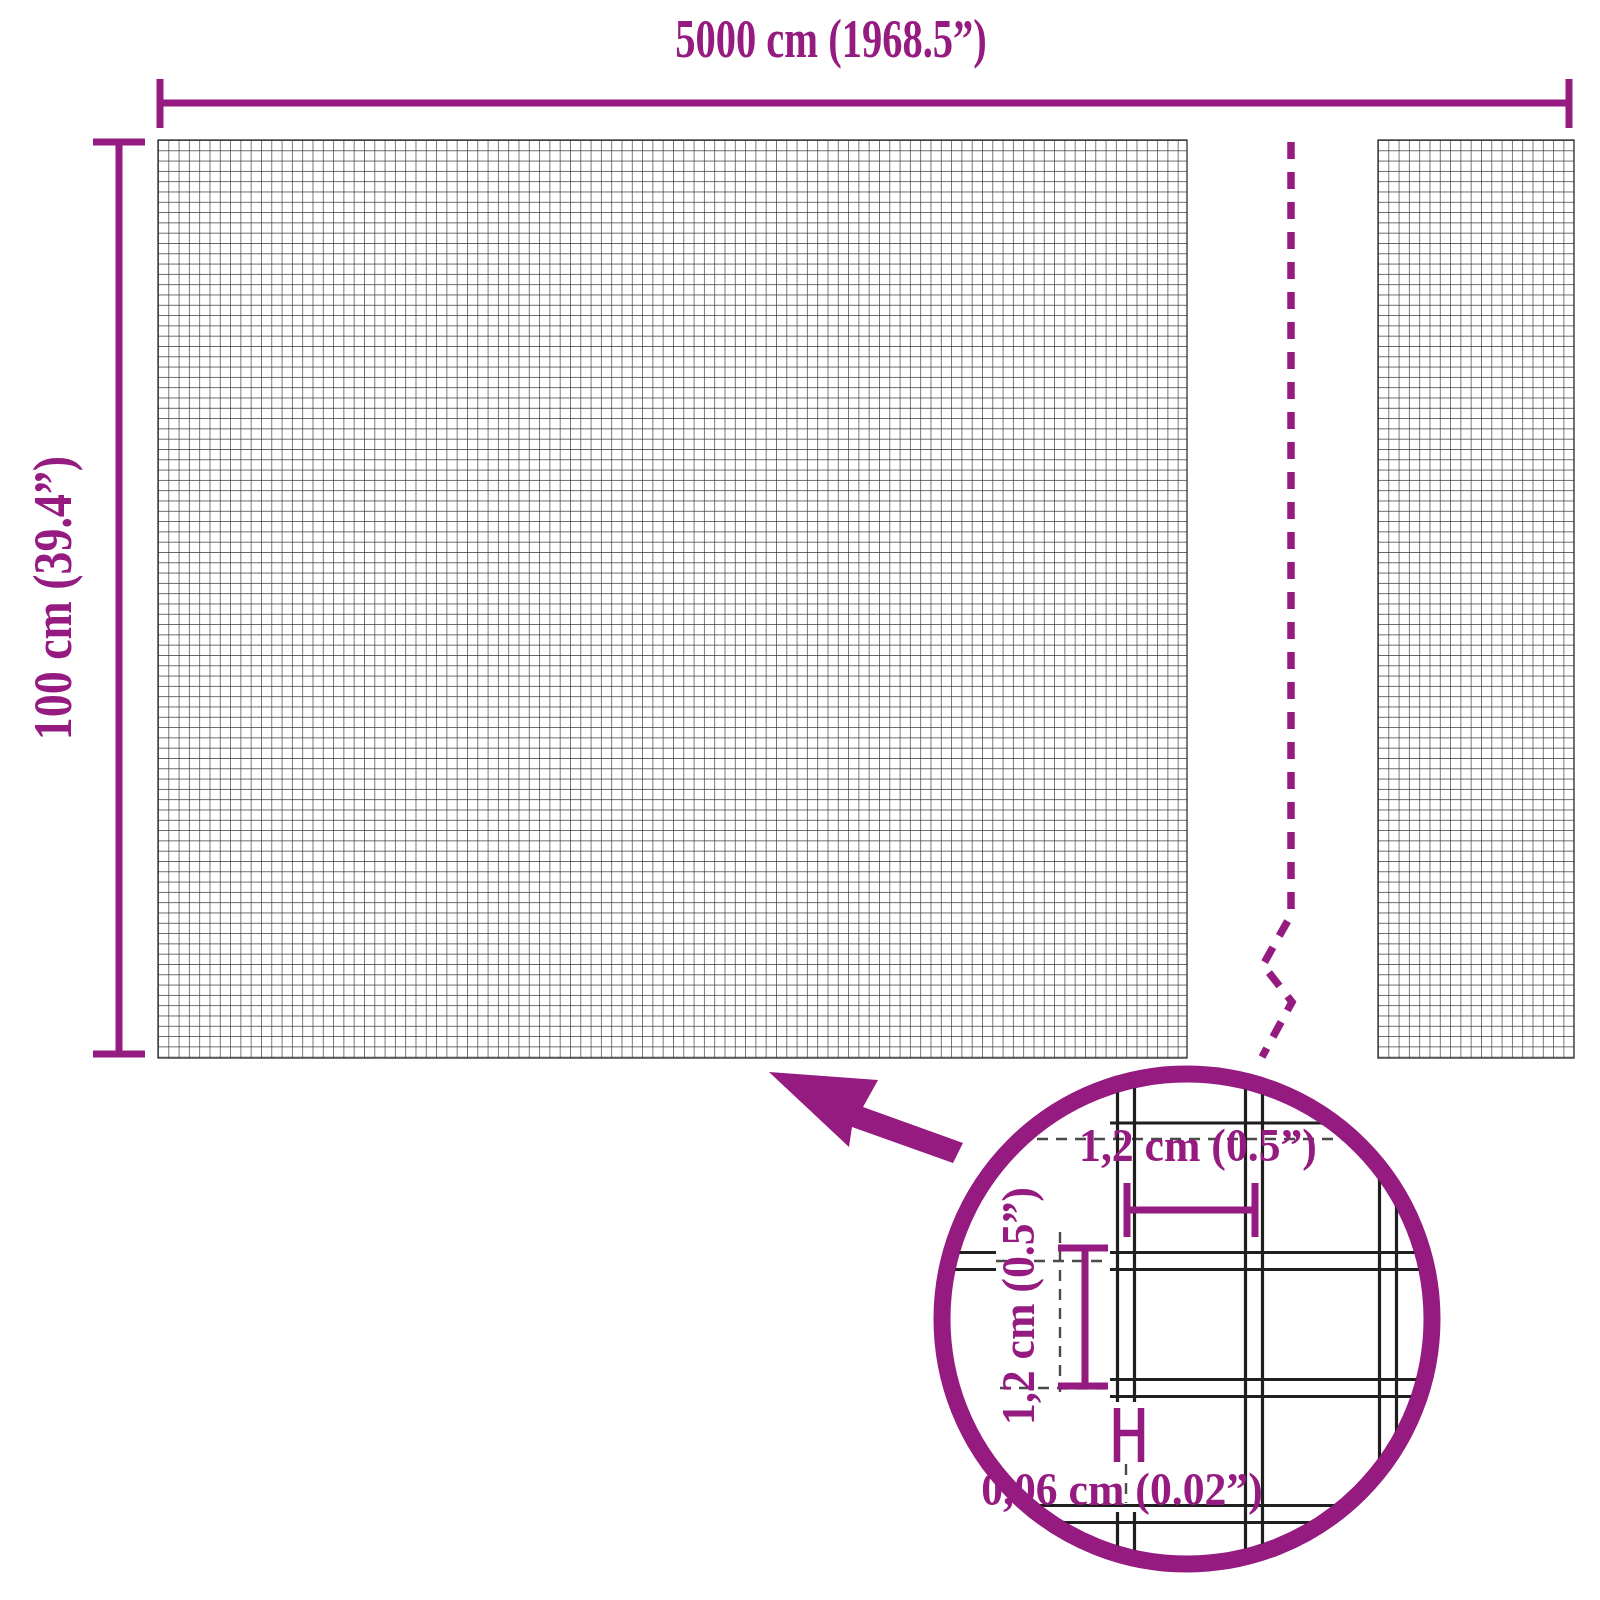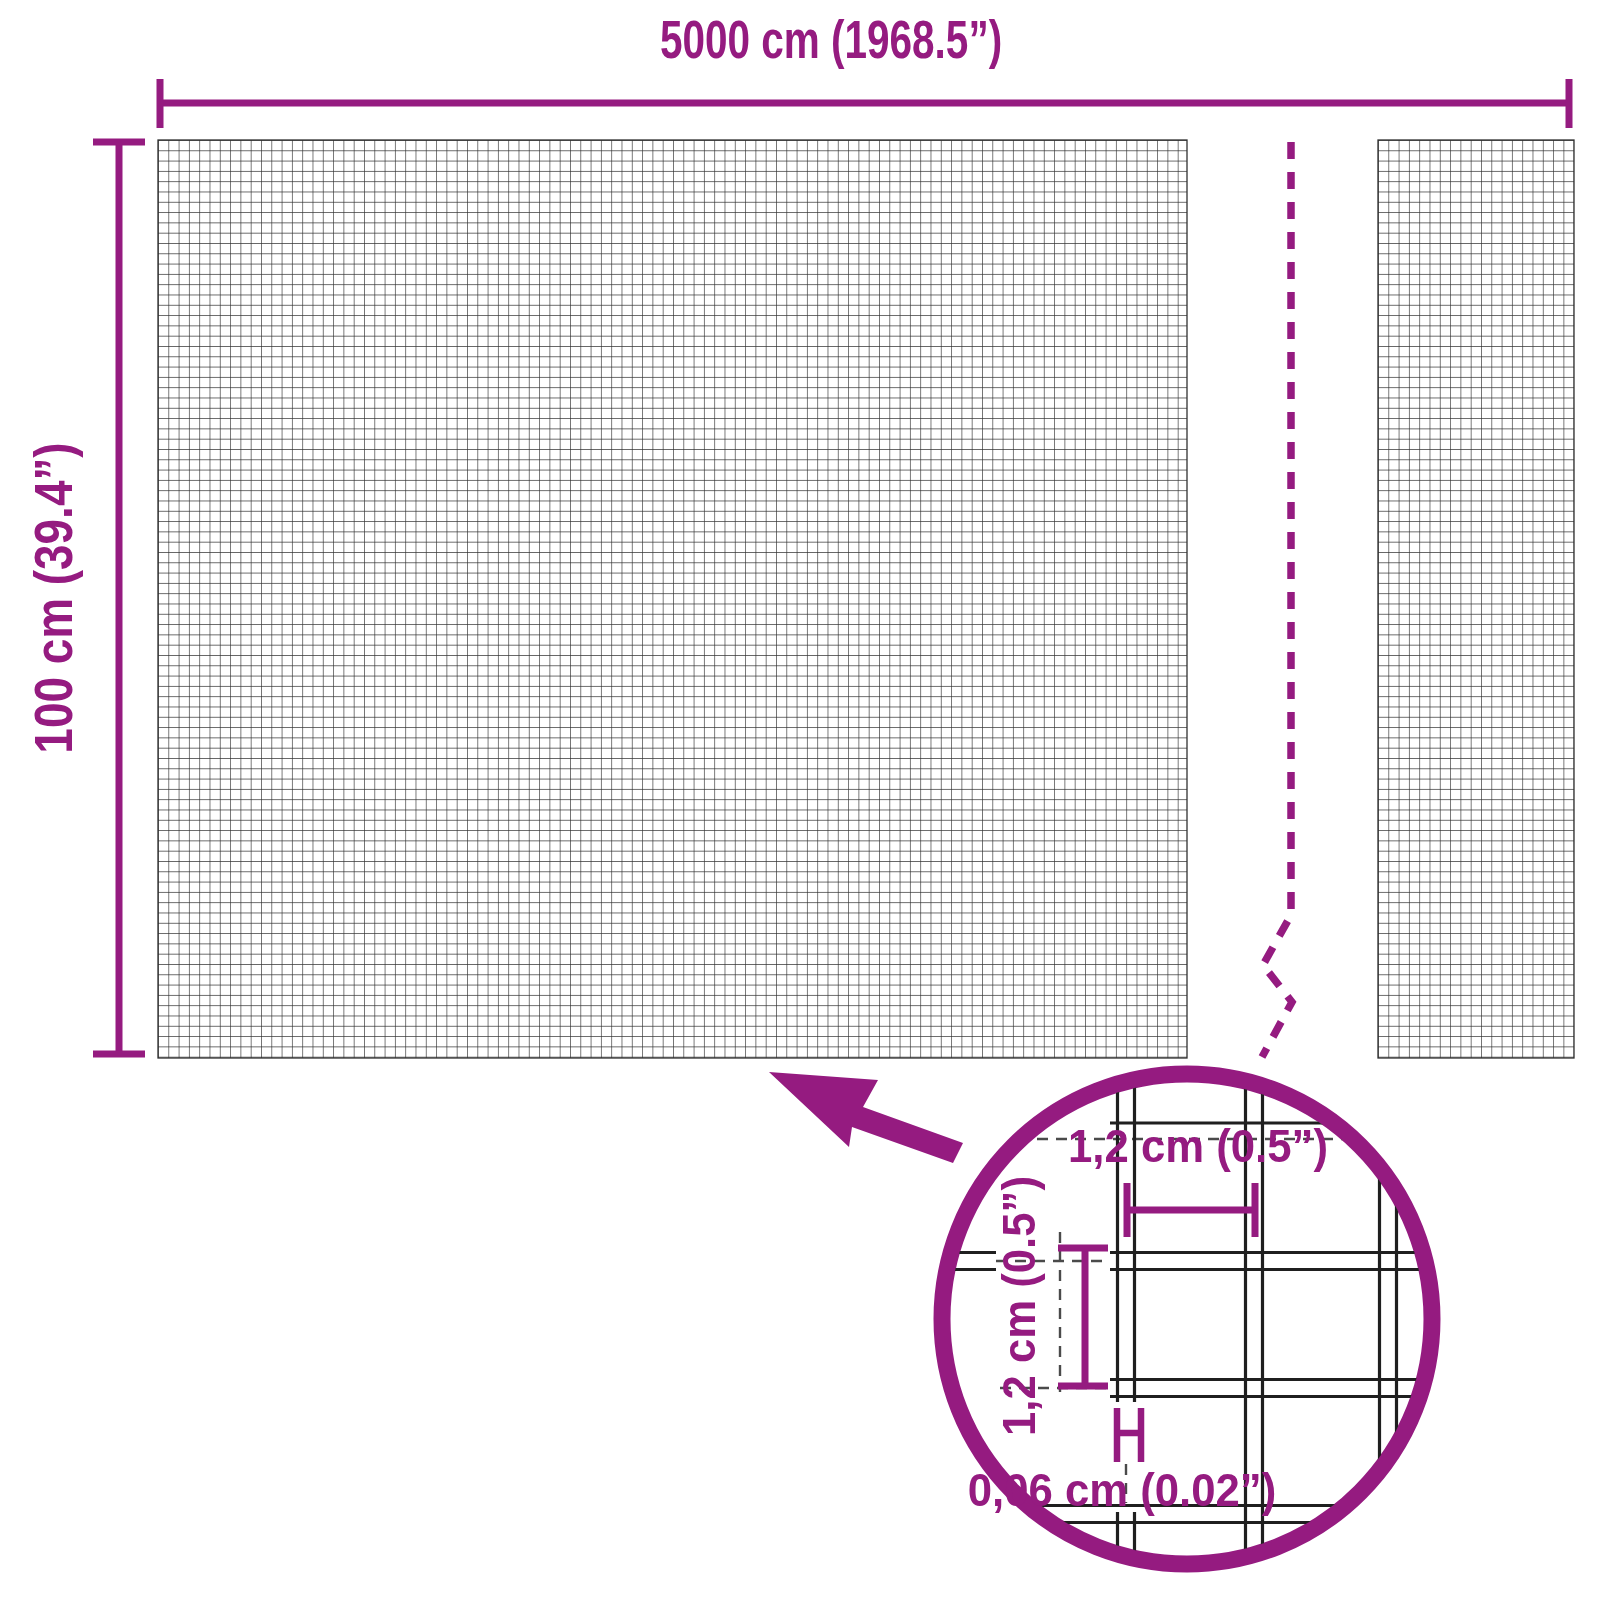--- a/index.html
+++ b/index.html
@@ -8,21 +8,21 @@
     --wire:#1f1f1f;
     --gdash:#4a4a4a;
     --bg:#ffffff;
   }
   html,body{margin:0;padding:0;background:var(--bg);}
   .stage{
     position:relative;
     width:1600px;height:1600px;
     background:var(--bg);
     overflow:hidden;
-    font-family:Liberation Sans, sans-serif;
+    font-family:Liberation Serif, serif;
     border-radius:28px;
   }
   .stage svg{position:absolute;left:0;top:0;}
   .mesh-rect{stroke:var(--mesh-line);stroke-width:1.3;}
   .mesh-cell{stroke:var(--mesh-line);stroke-width:1.3;fill:none;}
   .pl{stroke:var(--accent);fill:none;}
   .fillp{fill:var(--accent);stroke:none;}
   .ring{fill:#ffffff;stroke:var(--accent);stroke-width:17;}
   .wire{stroke:var(--wire);stroke-width:3.2;fill:none;}
   .gdash{stroke:var(--gdash);stroke-width:2.4;fill:none;stroke-dasharray:11 8;}

